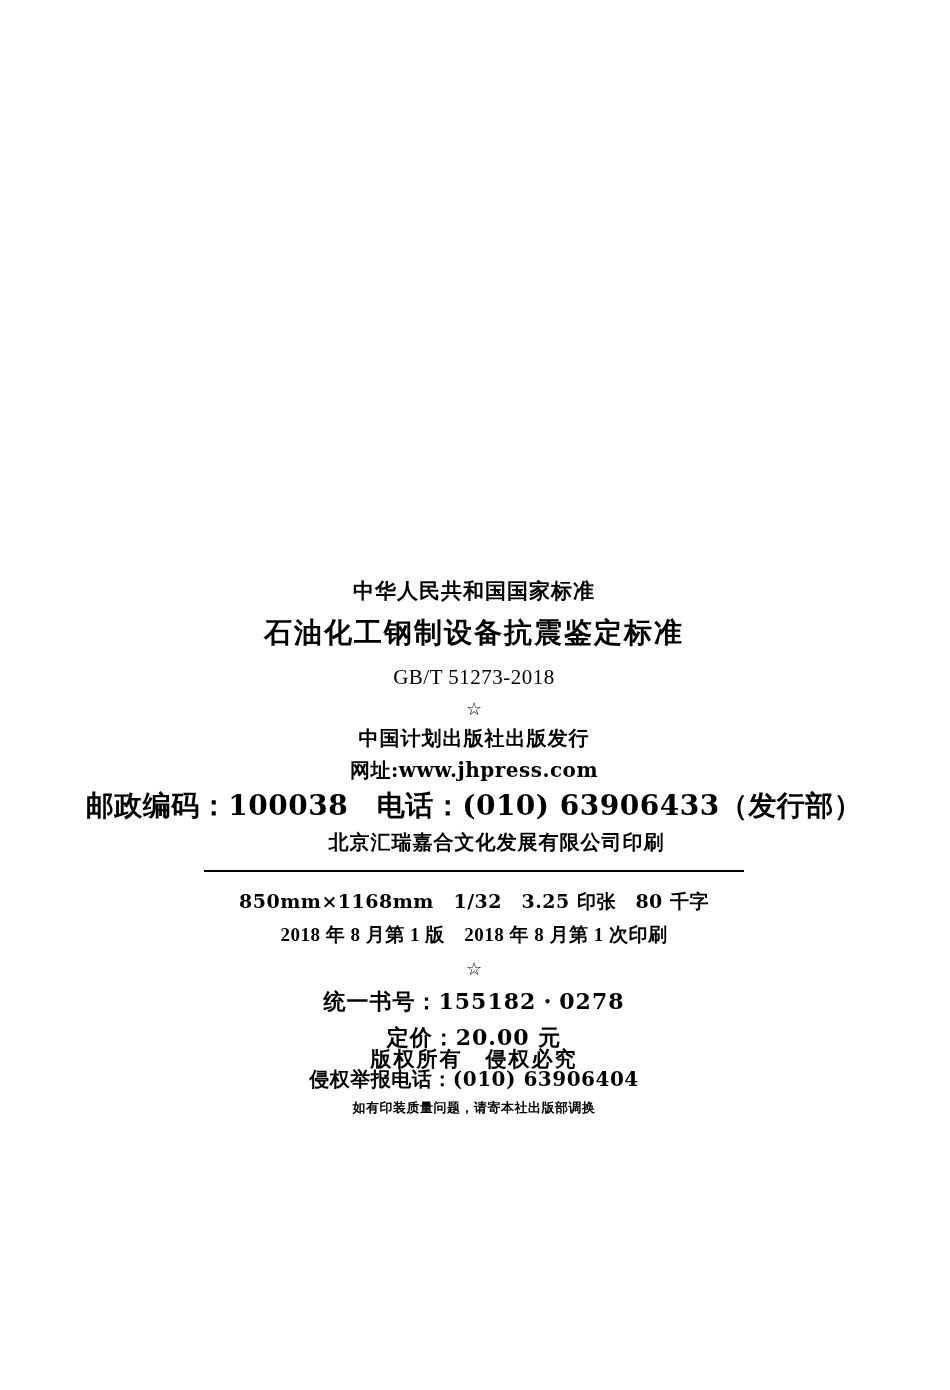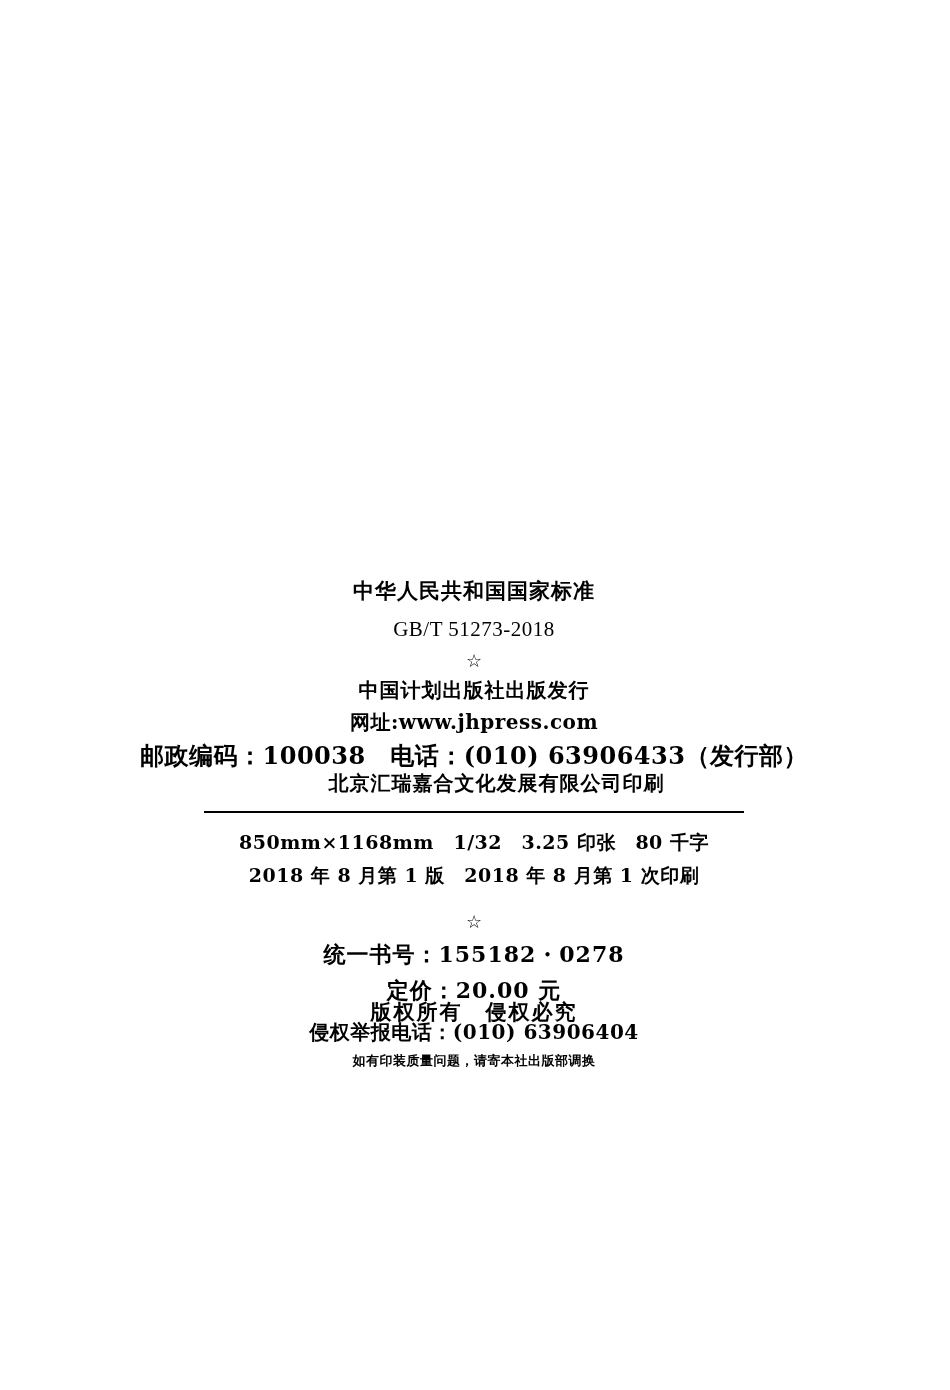--- a/index.html
+++ b/index.html
@@ -65,23 +65,23 @@
     font-size: 20px;
     letter-spacing: 0.5px;
     margin-bottom: 12px;
   }
   .addr {
     font-size: 20px;
     letter-spacing: 0.5px;
     margin-bottom: 12px;
   }
   .post {
-    font-size: 24px;
+    font-size: 28px;
     letter-spacing: 0.5px;
-    margin-bottom: 5px;
+    margin-bottom: 12px;
   }
   .printer {
     font-size: 20px;
     letter-spacing: 1px;
     margin-bottom: 18px;
     padding-left: 45px;
   }
   .rule {
     width: 540px;
     height: 2px;
@@ -89,21 +89,22 @@
     margin: 6px auto 20px auto;
   }
   .spec {
     font-size: 19px;
     letter-spacing: 0.5px;
     margin-bottom: 14px;
   }
   .edition {
     font-size: 19px;
     letter-spacing: 0.5px;
-    margin-bottom: 28px;
+    margin-bottom: 16px;
+    font-family: Liberation Serif, serif;
   }
   .star2 {
     font-size: 18px;
     line-height: 1;
     margin-bottom: 12px;
   }
   .isbn {
     font-size: 22px;
     letter-spacing: 1px;
     margin-bottom: 14px;
@@ -127,20 +128,21 @@
   }
 </style>
 </head>
 <body>
 
 <div class="page">
   <div class="colophon">
 
     <div class="line std-head cn">中华人民共和国国家标准</div>
 
+    <div class="line title cn">石油化工钢制设备抗震鉴定标准</div>
 
     <div class="line code">GB/T 51273-2018</div>
 
     <div class="line star">☆</div>
 
     <div class="line pub cn">中国计划出版社出版发行</div>
 
     <div class="line web cn">网址:www.jhpress.com</div>
 
 

